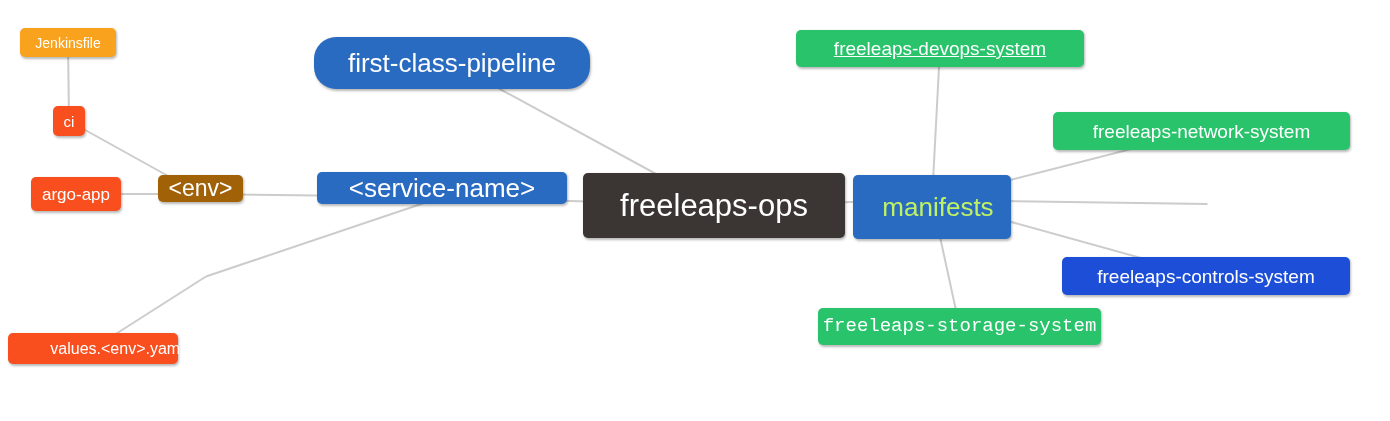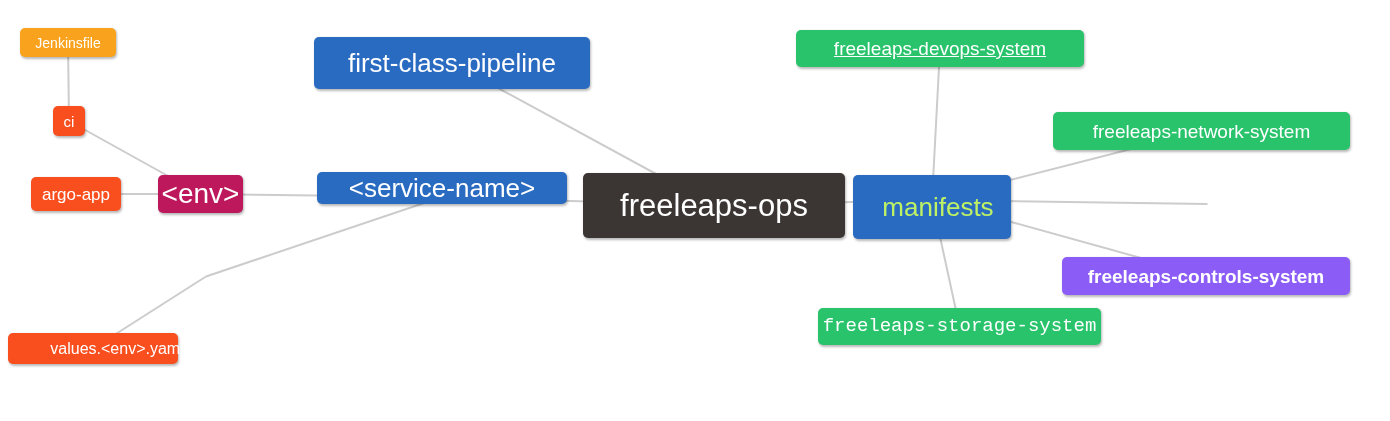--- a/index.html
+++ b/index.html
@@ -54,23 +54,23 @@
       <line x1="932" y1="200" x2="940" y2="48.5" stroke="#CCCCCC" stroke-width="2"></line>
       <line x1="932" y1="200" x2="1201.5" y2="131" stroke="#CCCCCC" stroke-width="2"></line>
       <line x1="932" y1="200" x2="1207.5" y2="204" stroke="#CCCCCC" stroke-width="2"></line>
       <line x1="932" y1="200" x2="1206" y2="276" stroke="#CCCCCC" stroke-width="2"></line>
       <line x1="932" y1="200" x2="959.5" y2="326.5" stroke="#CCCCCC" stroke-width="2"></line>
     </svg>
 
 <div class="mm-node" style="left: 20px; top: 28px; width: 96px; height: 29px; font-size: 14px; background: rgb(249, 162, 29); color: rgb(255, 255, 255);">Jenkinsfile</div>
     <div class="mm-node" style="left: 53px; top: 106px; width: 32px; height: 30px; font-size: 15px; background: rgb(249, 78, 29); color: rgb(255, 255, 255); text-align: right;">ci</div>
     <div class="mm-node" style="left: 31px; top: 177px; width: 90px; height: 34px; font-size: 17px; background: rgb(249, 78, 29); color: rgb(255, 255, 255);">argo-app</div>
-    <div class="mm-node" style="left: 158px; top: 175px; width: 85px; height: 38px; font-size: 28px; background: #be185d; color: rgb(255, 255, 255);">&lt;env&gt;</div>
+    <div class="mm-node" style="left: 158px; top: 175px; width: 85px; height: 27px; font-size: 23px; background: #a16207; color: rgb(255, 255, 255);">&lt;env&gt;</div>
     <div class="mm-node" style="left: 8px; top: 333px; width: 170px; height: 31px; font-size: 16px; background: rgb(249, 78, 29); color: rgb(255, 255, 255); padding-left: 48px;">values.&lt;env&gt;.yaml</div>
-    <div class="mm-node" style="left: 314px; top: 37px; width: 276px; height: 52px; font-size: 26px; background: rgb(42, 107, 194); color: rgb(255, 255, 255);">first-class-pipeline</div>
+    <div class="mm-node" style="left: 314px; top: 37px; width: 276px; height: 52px; font-size: 26px; background: rgb(42, 107, 194); color: rgb(255, 255, 255); border-radius: 22px;">first-class-pipeline</div>
     <div class="mm-node" style="left: 317px; top: 172px; width: 250px; height: 32px; font-size: 26px; background: rgb(42, 107, 194); color: rgb(255, 255, 255);">&lt;service-name&gt;</div>
     <div class="mm-node" style="left: 583px; top: 173px; width: 262px; height: 65px; font-size: 31px; background: rgb(59, 54, 51); color: rgb(255, 255, 255);">freeleaps-ops</div>
     <div class="mm-node" style="left: 853px; top: 175px; width: 158px; height: 64px; font-size: 26px; background: rgb(42, 107, 194); color: #bef264; padding-left: 12px;">manifests</div>
     <div class="mm-node" style="left: 796px; top: 30px; width: 288px; height: 37px; font-size: 19px; background: rgb(40, 195, 107); color: rgb(255, 255, 255); text-decoration: underline;">freeleaps-devops-system</div>
     <div class="mm-node" style="left: 1053px; top: 112px; width: 297px; height: 38px; font-size: 19px; background: rgb(40, 195, 107); color: rgb(255, 255, 255);">freeleaps-network-system</div>
-    <div class="mm-node" style="left: 1062px; top: 257px; width: 288px; height: 38px; font-size: 19px; background: #8b5cf6; color: rgb(255, 255, 255); font-weight: bold;">freeleaps-controls-system</div>
+    <div class="mm-node" style="left: 1062px; top: 257px; width: 288px; height: 38px; font-size: 19px; background: #1d4ed8; color: rgb(255, 255, 255);">freeleaps-controls-system</div>
     <div class="mm-node" style="left: 818px; top: 308px; width: 283px; height: 37px; font-size: 19px; background: rgb(40, 195, 107); color: rgb(255, 255, 255); font-family: Liberation Mono, monospace;">freeleaps-storage-system</div>
   </div>
 
 </body></html>

